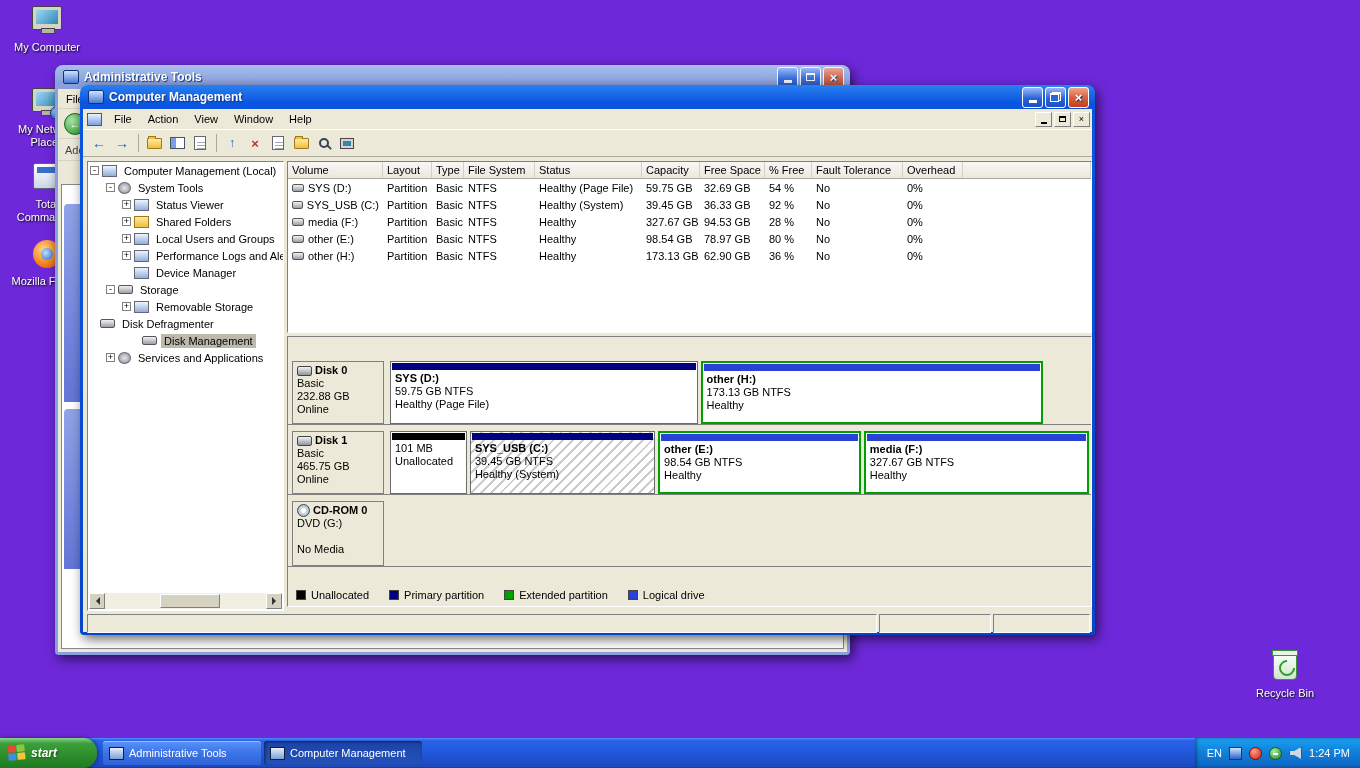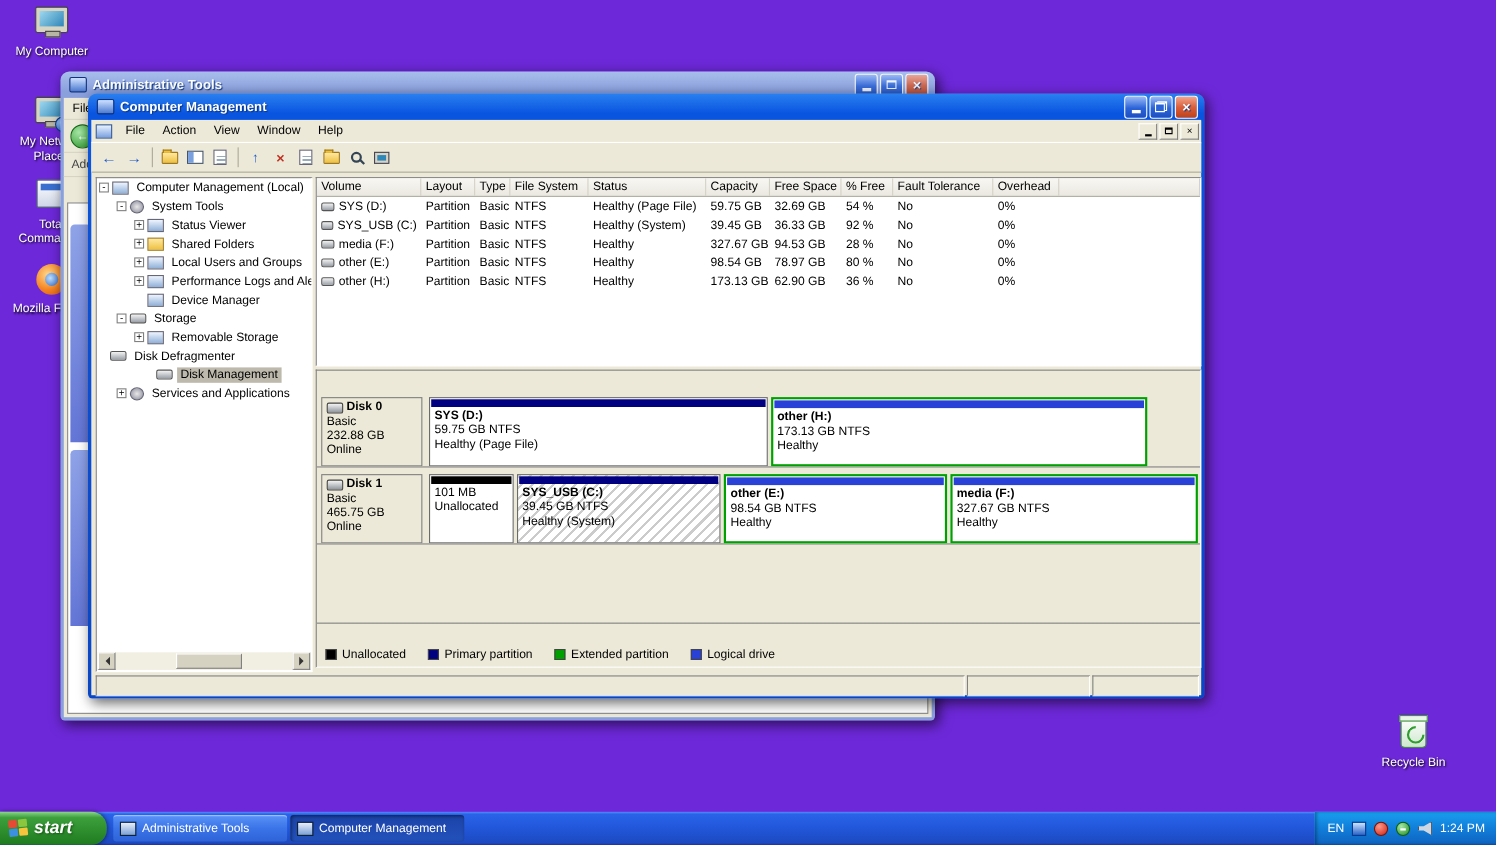--- a/index.html
+++ b/index.html
@@ -128,21 +128,21 @@
   .legend{position:absolute;left:8px;bottom:5px;display:flex;align-items:center;gap:20px}
   .litem{display:flex;align-items:center}
   .lsq{width:10px;height:10px;border:1px solid #444;margin-right:5px}
 
   
   .tooltip{position:absolute;right:76px;bottom:22px;z-index:6;background:#fff;border:1px solid #404040;padding:3px 8px;white-space:nowrap}
 
   
   .taskbar{position:absolute;left:0;bottom:0;width:1360px;height:30px;z-index:10;background:linear-gradient(180deg,#4f8df8 0,#2a63e8 8%,#2258dc 45%,#1c49c0 95%,#15369a 100%);display:flex;align-items:center}
   .startbtn{height:30px;width:97px;border-radius:0 14px 14px 0;background:linear-gradient(180deg,#8bd48b 0,#3b9f3b 18%,#2f8f2f 55%,#1f7a1f 100%);display:flex;align-items:center;padding-left:8px;box-shadow:1px 0 4px rgba(0,0,0,.45)}
-  .startbtn .st{color:#fff;font-weight:bold;font-style:italic;font-size:16px;text-shadow:1px 1px 2px #14540f;margin-left:5px}
+  .startbtn .st{color:#fff;font-weight:bold;font-style:italic;font-size:12px;text-shadow:1px 1px 2px #14540f;margin-left:5px}
   .flag{width:18px;height:16px;display:grid;grid-template-columns:8px 8px;grid-template-rows:7px 7px;gap:1px;transform:rotate(-6deg)}
   .flag span{border-radius:1px}
   .f1{background:#e64a34}.f2{background:#8cc63f}.f3{background:#3d8fe0}.f4{background:#f6c53d}
   .taskbtns{display:flex;align-items:center;gap:3px;margin-left:6px}
   .taskbtn{width:158px;height:24px;border-radius:3px;background:linear-gradient(180deg,#5a93f6,#3a74e8 50%,#2f63d8);display:flex;align-items:center;padding:0 6px;color:#fff;white-space:nowrap;overflow:hidden;box-shadow:inset 0 1px 0 rgba(255,255,255,.4)}
   .taskbtn.active{background:linear-gradient(180deg,#1c43a8,#2352bc);box-shadow:inset 1px 1px 3px rgba(0,0,0,.5)}
   .tkico{width:15px;height:13px;flex:none;margin-right:5px;border:1px solid #123;background:linear-gradient(#e8eef8,#7aa0d8)}
   .tray{margin-left:auto;height:30px;display:flex;align-items:center;gap:7px;padding:0 10px 0 12px;background:linear-gradient(180deg,#1aa0f0 0,#1181dc 45%,#0e63c0 100%);box-shadow:inset 2px 0 3px rgba(0,0,0,.35);color:#fff}
   .trayico{width:13px;height:13px;flex:none}
   .ti-net{background:linear-gradient(#cfe4ff,#2a63c8);border:1px solid #0a3a90}
@@ -528,20 +528,29 @@
                 <div class="ptxt">
                   <div class="pt">media (F:)</div>
                   <div>327.67 GB NTFS</div>
                   <div>Healthy</div>
                 </div>
               </div>
             </div>
           </div>
 
           <div class="dband db3">
+            <div class="dlabel">
+              <div class="dname">
+                  <span class="cdico"></span>
+                  <span>CD-ROM 0</span>
+                </div>
+              <div>DVD (G:)</div>
+              <div></div>
+              <div>No Media</div>
+            </div>
             <div class="dparts"></div>
           </div>
 
           <div class="legend">
             <div class="litem">
               <span class="lsq" style="background: rgb(0, 0, 0);"></span>
               <span>Unallocated</span>
             </div>
             <div class="litem">
               <span class="lsq" style="background: rgb(0, 0, 128);"></span>

